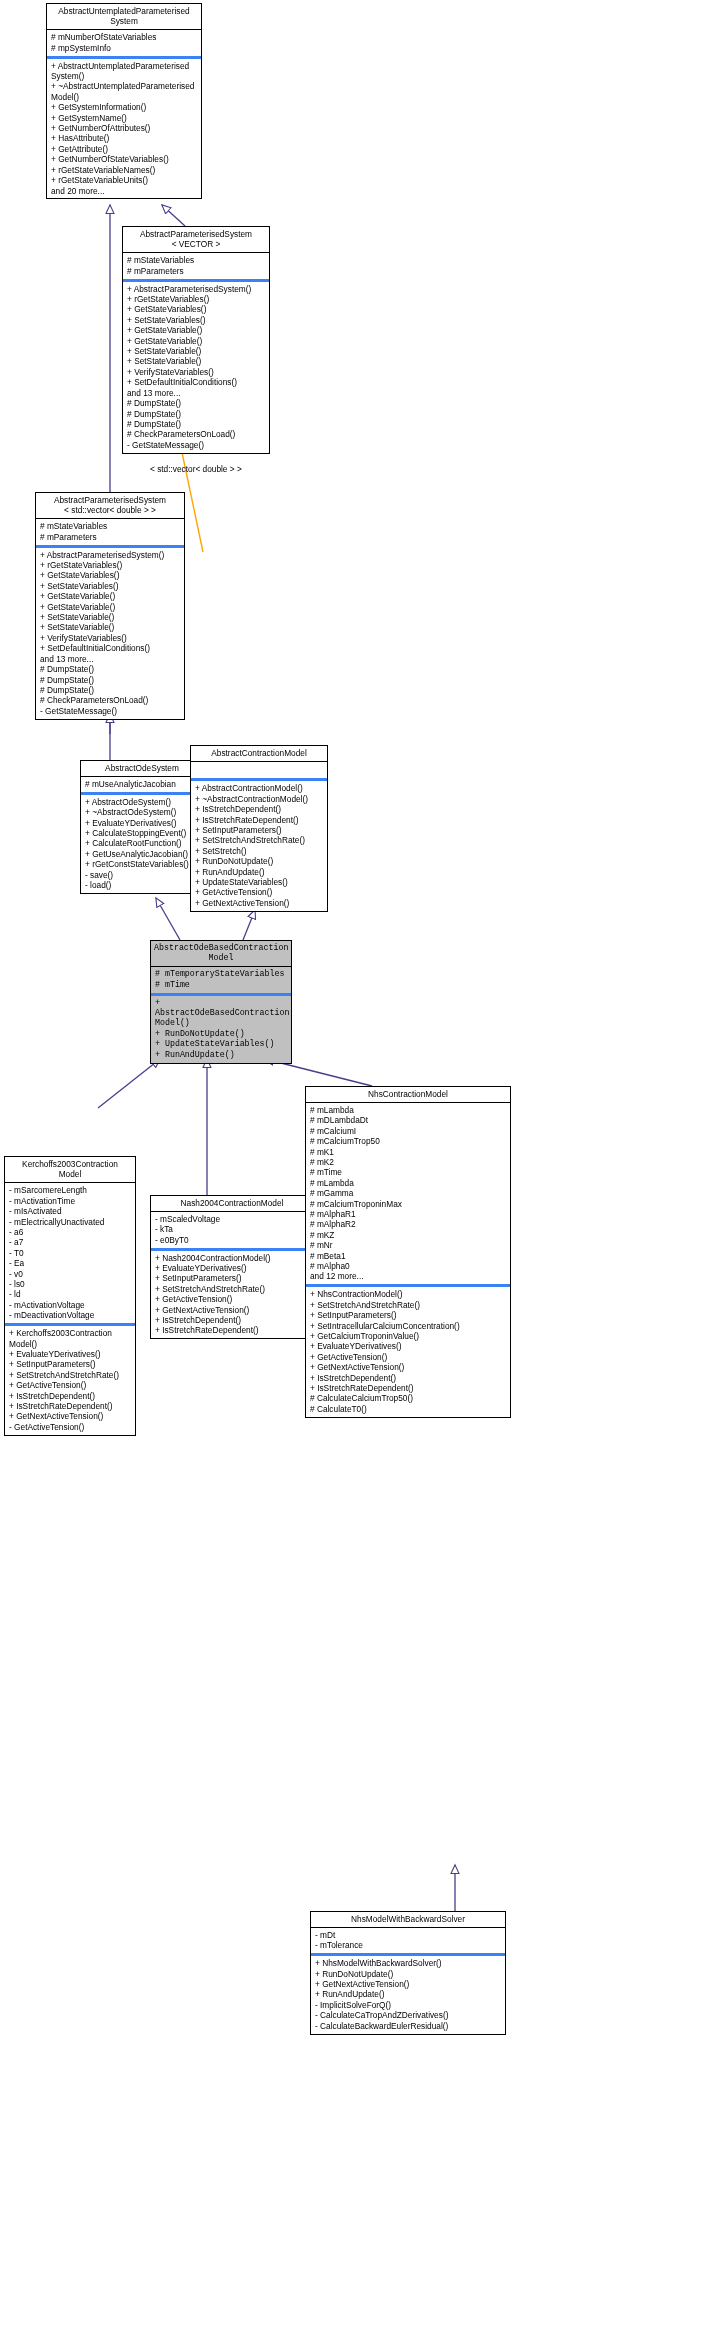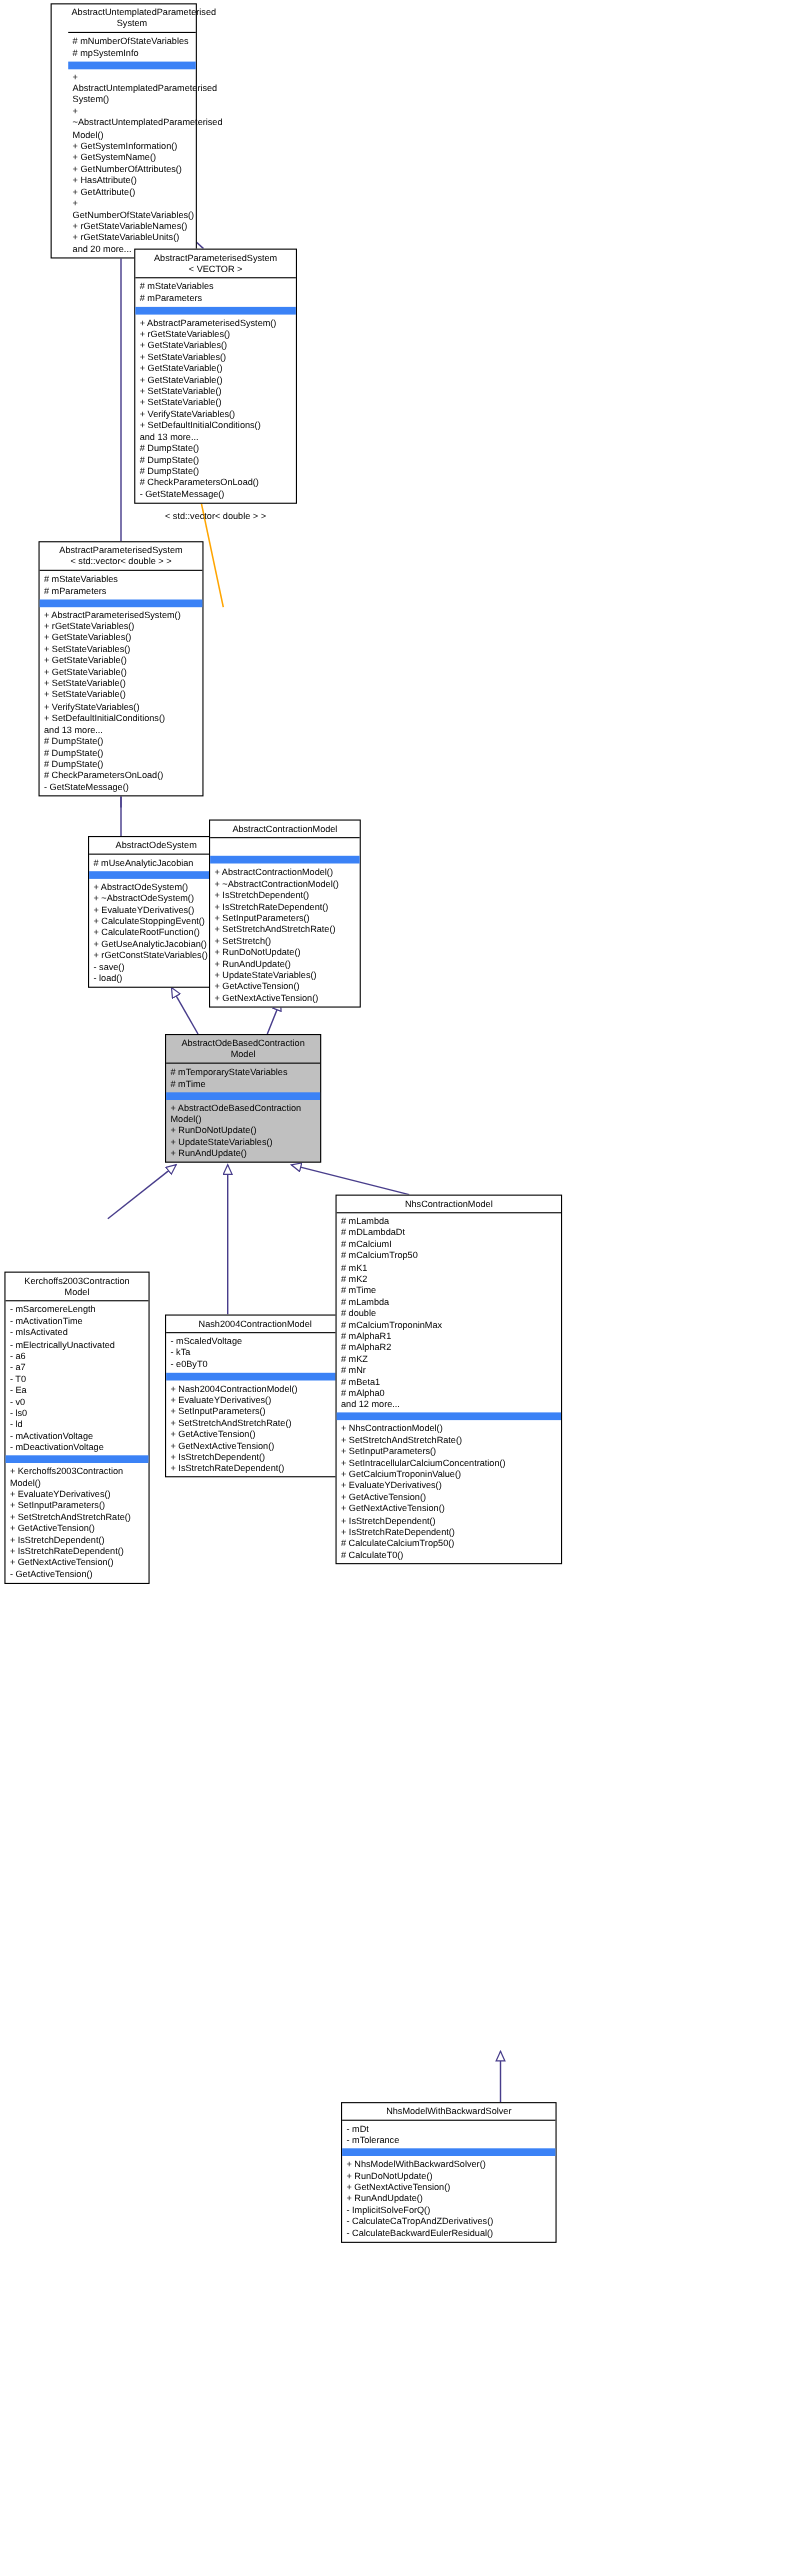--- a/index.html
+++ b/index.html
@@ -32,30 +32,31 @@
     position: absolute;
     box-sizing: border-box;
     border: 1px solid #000000;
     background: #ffffff;
     font-size: 8.3px;
     line-height: 10.4px;
     color: #000000;
   }
   .node.highlight {
     background: #c0c0c0;
+    font-family: Liberation Mono, monospace;
   }
   .node .title {
     text-align: center;
     padding: 2px 3px 2.5px 3px;
     border-bottom: 1px solid #000000;
     white-space: pre-line;
   }
   .node .attrs {
     padding: 2px 3px 2.5px 4px;
-    border-bottom: 7px solid #3b82f6;
+    border-bottom: 3px solid #3b82f6;
     min-height: 6px;
   }
   .node .ops {
     padding: 2px 3px 2.5px 4px;
   }
   .node .row {
     white-space: pre-wrap;
   }
   .edge-label {
     position: absolute;
@@ -93,21 +94,21 @@
 
     <path d="M 98,1108 L 160,1059" stroke="#483d8b" stroke-width="1.3" fill="none" marker-end="url(#hollowTri)"></path>
 
     <path d="M 207,1195 L 207,1059" stroke="#483d8b" stroke-width="1.3" fill="none" marker-end="url(#hollowTri)"></path>
 
     <path d="M 372,1086 L 265,1059" stroke="#483d8b" stroke-width="1.3" fill="none" marker-end="url(#hollowTri)"></path>
 
     <path d="M 455,1911 L 455,1865" stroke="#483d8b" stroke-width="1.3" fill="none" marker-end="url(#hollowTri)"></path>
   </svg>
 
-  <div class="node" style="left:46px; top:3px; width:133px;padding-left:15px;">
+  <div class="node" style="left:46px; top:3px; width:156px;">
     <div class="title">AbstractUntemplatedParameterised
 System</div>
     <div class="attrs">
       <div class="row"># mNumberOfStateVariables</div>
       <div class="row"># mpSystemInfo</div>
     </div>
     <div class="ops">
       <div class="row">+ AbstractUntemplatedParameterised
 System()</div>
       <div class="row">+ ~AbstractUntemplatedParameterised
@@ -288,21 +289,21 @@
     <div class="title">NhsContractionModel</div>
     <div class="attrs">
       <div class="row"># mLambda</div>
       <div class="row"># mDLambdaDt</div>
       <div class="row"># mCalciumI</div>
       <div class="row"># mCalciumTrop50</div>
       <div class="row"># mK1</div>
       <div class="row"># mK2</div>
       <div class="row"># mTime</div>
       <div class="row"># mLambda</div>
-      <div class="row"># double</div>
+      <div class="row"># mGamma</div>
       <div class="row"># mCalciumTroponinMax</div>
       <div class="row"># mAlphaR1</div>
       <div class="row"># mAlphaR2</div>
       <div class="row"># mKZ</div>
       <div class="row"># mNr</div>
       <div class="row"># mBeta1</div>
       <div class="row"># mAlpha0</div>
       <div class="row">and 12 more...</div>
     </div>
     <div class="ops">

